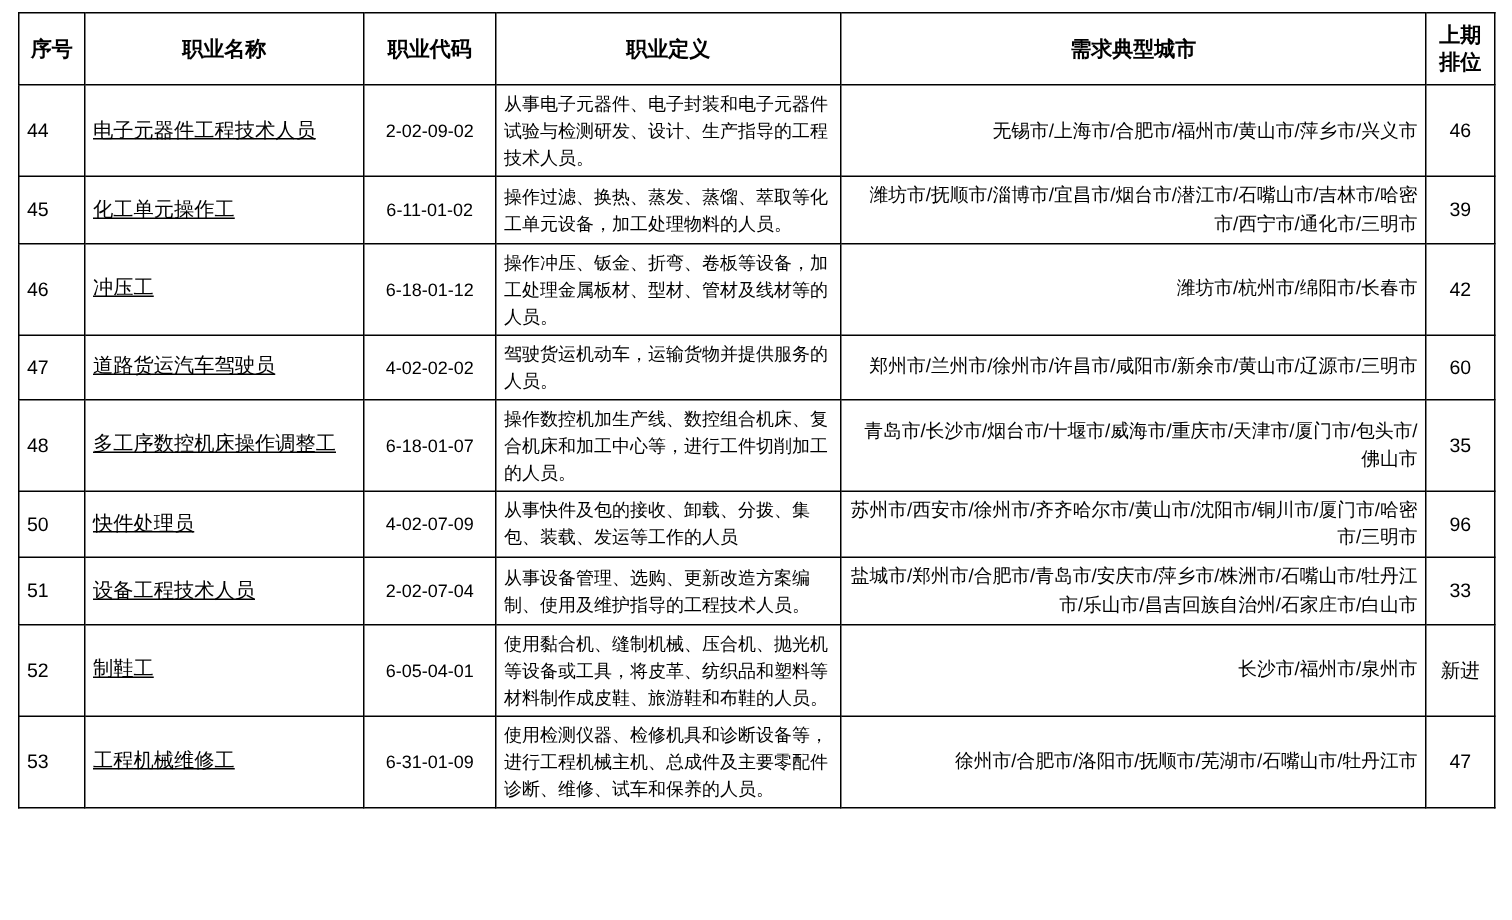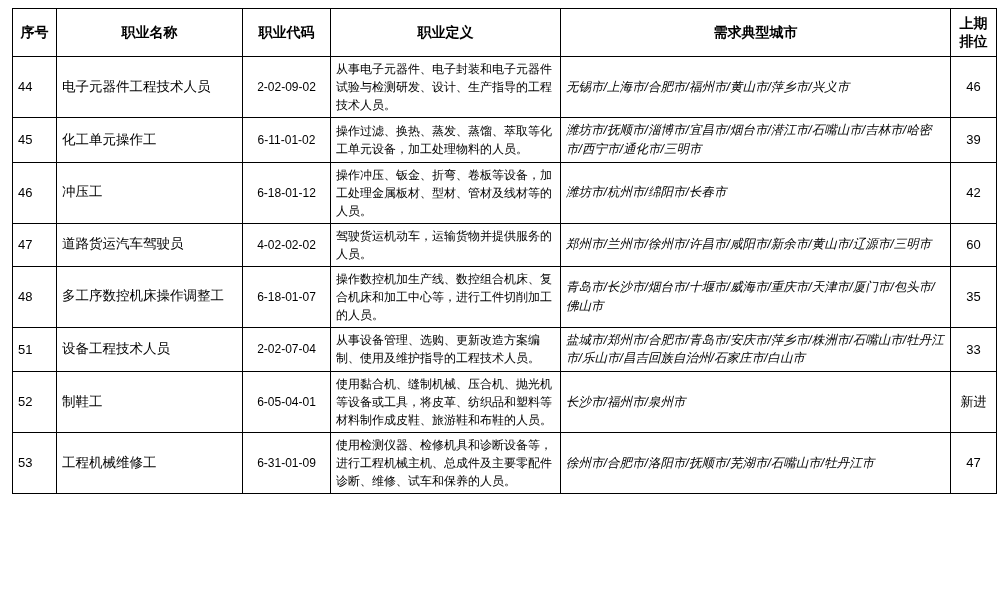--- a/index.html
+++ b/index.html
@@ -43,24 +43,24 @@
   }
   
   col.c-seq    { width: 44px; }
   col.c-name   { width: 186px; }
   col.c-code   { width: 88px; }
   col.c-def    { width: 230px; }
   col.c-city   { width: 390px; }
   col.c-rank   { width: 46px; }
 
   td.seq  { text-align: left; font-size: 13px; }
-  td.name { text-align: left; font-size: 13.5px; padding-left: 12px; }
+  td.name { text-align: left; font-size: 13.5px; padding-left: 12px; text-decoration: underline; }
   td.code { text-align: center; font-size: 12px; }
   td.def  { text-align: left; font-size: 12px; line-height: 1.62; }
-  td.city { text-align: left; font-size: 12.5px; line-height: 1.62; font-style: italic; }
+  td.city { text-align: right; font-size: 12.5px; line-height: 1.62; }
   td.rank { text-align: center; font-size: 13px; }
 
   .hdr-two-line { display: block; }
 </style>
 </head>
 <body>
 
 <div class="page">
   <table class="occ-table">
     <colgroup>
@@ -119,20 +119,28 @@
         </tr>
         <tr>
           <td class="seq">48</td>
           <td class="name">多工序数控机床操作调整工</td>
           <td class="code">6-18-01-07</td>
           <td class="def">操作数控机加生产线、数控组合机床、复合机床和加工中心等，进行工件切削加工的人员。</td>
           <td class="city">青岛市/长沙市/烟台市/十堰市/威海市/重庆市/天津市/厦门市/包头市/佛山市</td>
           <td class="rank">35</td>
         </tr>
         <tr>
+          <td class="seq">50</td>
+          <td class="name">快件处理员</td>
+          <td class="code">4-02-07-09</td>
+          <td class="def">从事快件及包的接收、卸载、分拨、集包、装载、发运等工作的人员</td>
+          <td class="city">苏州市/西安市/徐州市/齐齐哈尔市/黄山市/沈阳市/铜川市/厦门市/哈密市/三明市</td>
+          <td class="rank">96</td>
+        </tr>
+        <tr>
           <td class="seq">51</td>
           <td class="name">设备工程技术人员</td>
           <td class="code">2-02-07-04</td>
           <td class="def">从事设备管理、选购、更新改造方案编制、使用及维护指导的工程技术人员。</td>
           <td class="city">盐城市/郑州市/合肥市/青岛市/安庆市/萍乡市/株洲市/石嘴山市/牡丹江市/乐山市/昌吉回族自治州/石家庄市/白山市</td>
           <td class="rank">33</td>
         </tr>
         <tr>
           <td class="seq">52</td>
           <td class="name">制鞋工</td>

